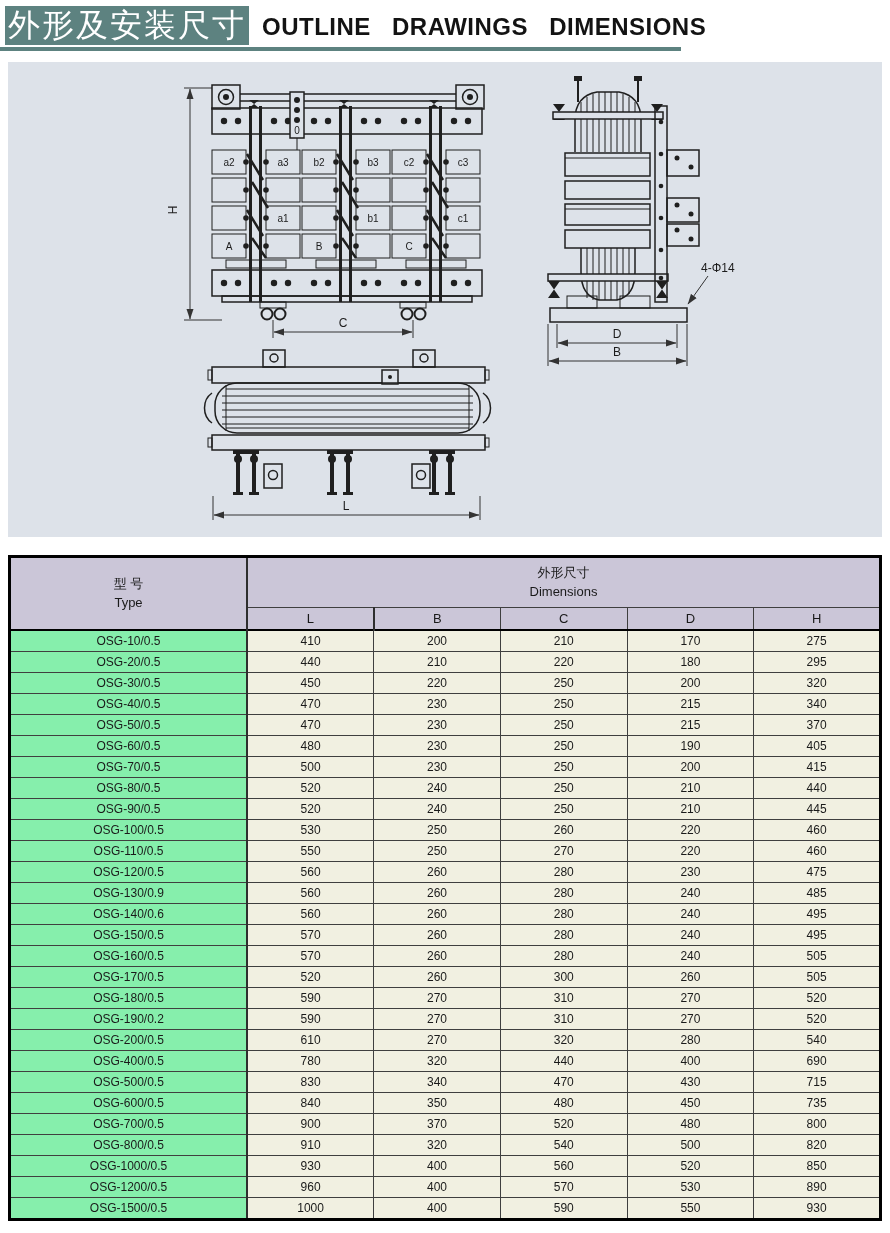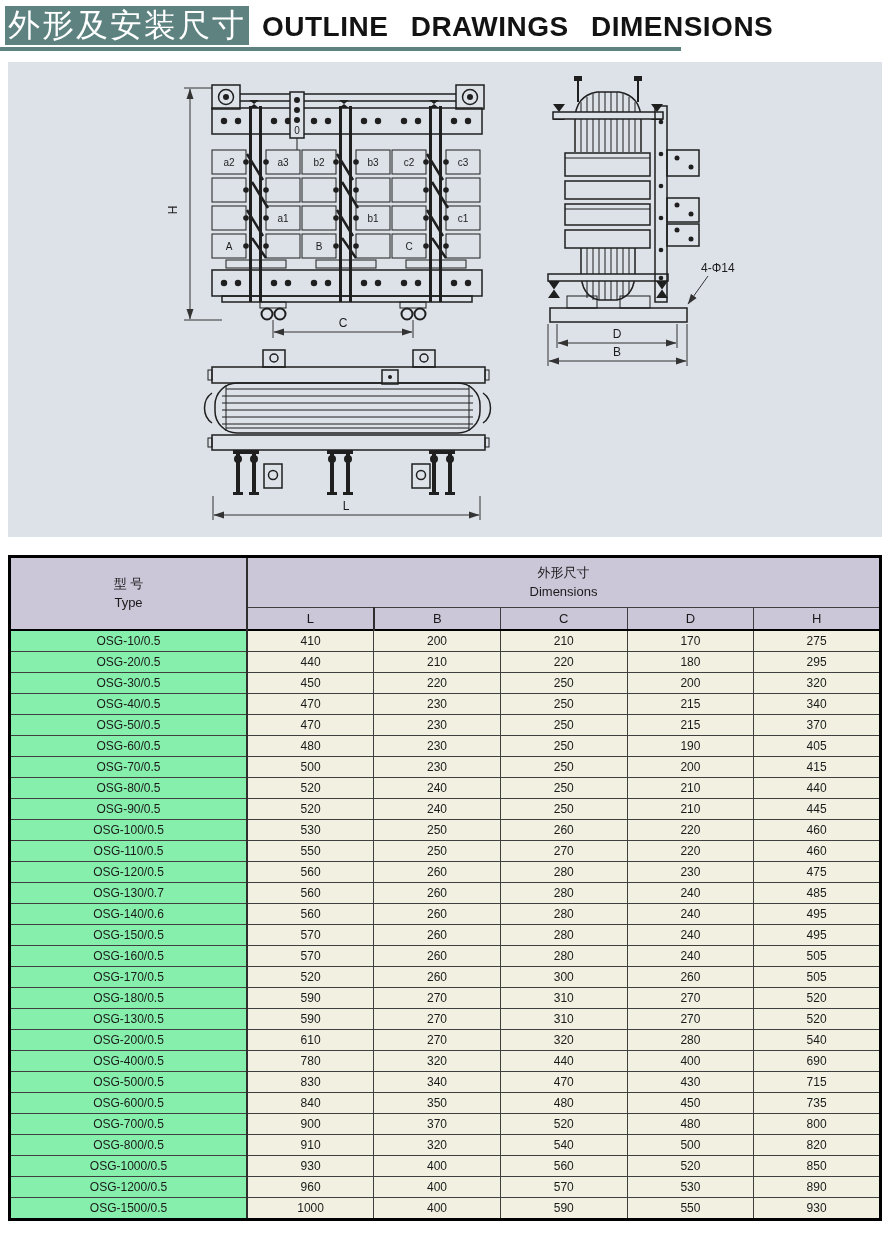--- a/index.html
+++ b/index.html
@@ -9,21 +9,21 @@
   }
   
   .hdr{position:absolute;left:0;top:0;width:890px;height:56px;}
   .hdr-zh{
     position:absolute;left:5px;top:6px;width:244px;height:39px;
     background:#5d8280;color:#ffffff;font-size:32px;font-weight:normal;
     letter-spacing:2px;display:flex;align-items:center;justify-content:center;
   }
   .hdr-en{
     position:absolute;left:262px;top:8px;height:37px;display:flex;align-items:center;
-    font-size:28px;font-weight:bold;color:#131313;letter-spacing:.5px;word-spacing:14px;white-space:nowrap;
+    font-size:24px;font-weight:bold;color:#131313;letter-spacing:.5px;word-spacing:14px;white-space:nowrap;
   }
   .hdr-rule{position:absolute;left:0;top:47px;width:681px;height:4px;background:#5d8280;}
   
   .panel{position:absolute;left:8px;top:62px;width:874px;height:475px;background:#dde2e9;}
   svg{display:block;}
   svg text{font-family:"Liberation Sans","DejaVu Sans",sans-serif;fill:#1c1c1c;}
   .lbl{font-size:10px;}
   .dim{font-size:12px;}
   .ol{stroke:#1f1f1f;fill:none;}
   .olf{stroke:#1f1f1f;fill:#dde2e9;}
@@ -440,21 +440,21 @@
         </tr>
         <tr>
           <td>OSG-120/0.5</td>
           <td>560</td>
           <td>260</td>
           <td>280</td>
           <td>230</td>
           <td>475</td>
         </tr>
         <tr>
-          <td>OSG-130/0.7</td>
+          <td>OSG-130/0.9</td>
           <td>560</td>
           <td>260</td>
           <td>280</td>
           <td>240</td>
           <td>485</td>
         </tr>
         <tr>
           <td>OSG-140/0.6</td>
           <td>560</td>
           <td>260</td>
@@ -488,21 +488,21 @@
         </tr>
         <tr>
           <td>OSG-180/0.5</td>
           <td>590</td>
           <td>270</td>
           <td>310</td>
           <td>270</td>
           <td>520</td>
         </tr>
         <tr>
-          <td>OSG-130/0.5</td>
+          <td>OSG-190/0.2</td>
           <td>590</td>
           <td>270</td>
           <td>310</td>
           <td>270</td>
           <td>520</td>
         </tr>
         <tr>
           <td>OSG-200/0.5</td>
           <td>610</td>
           <td>270</td>

